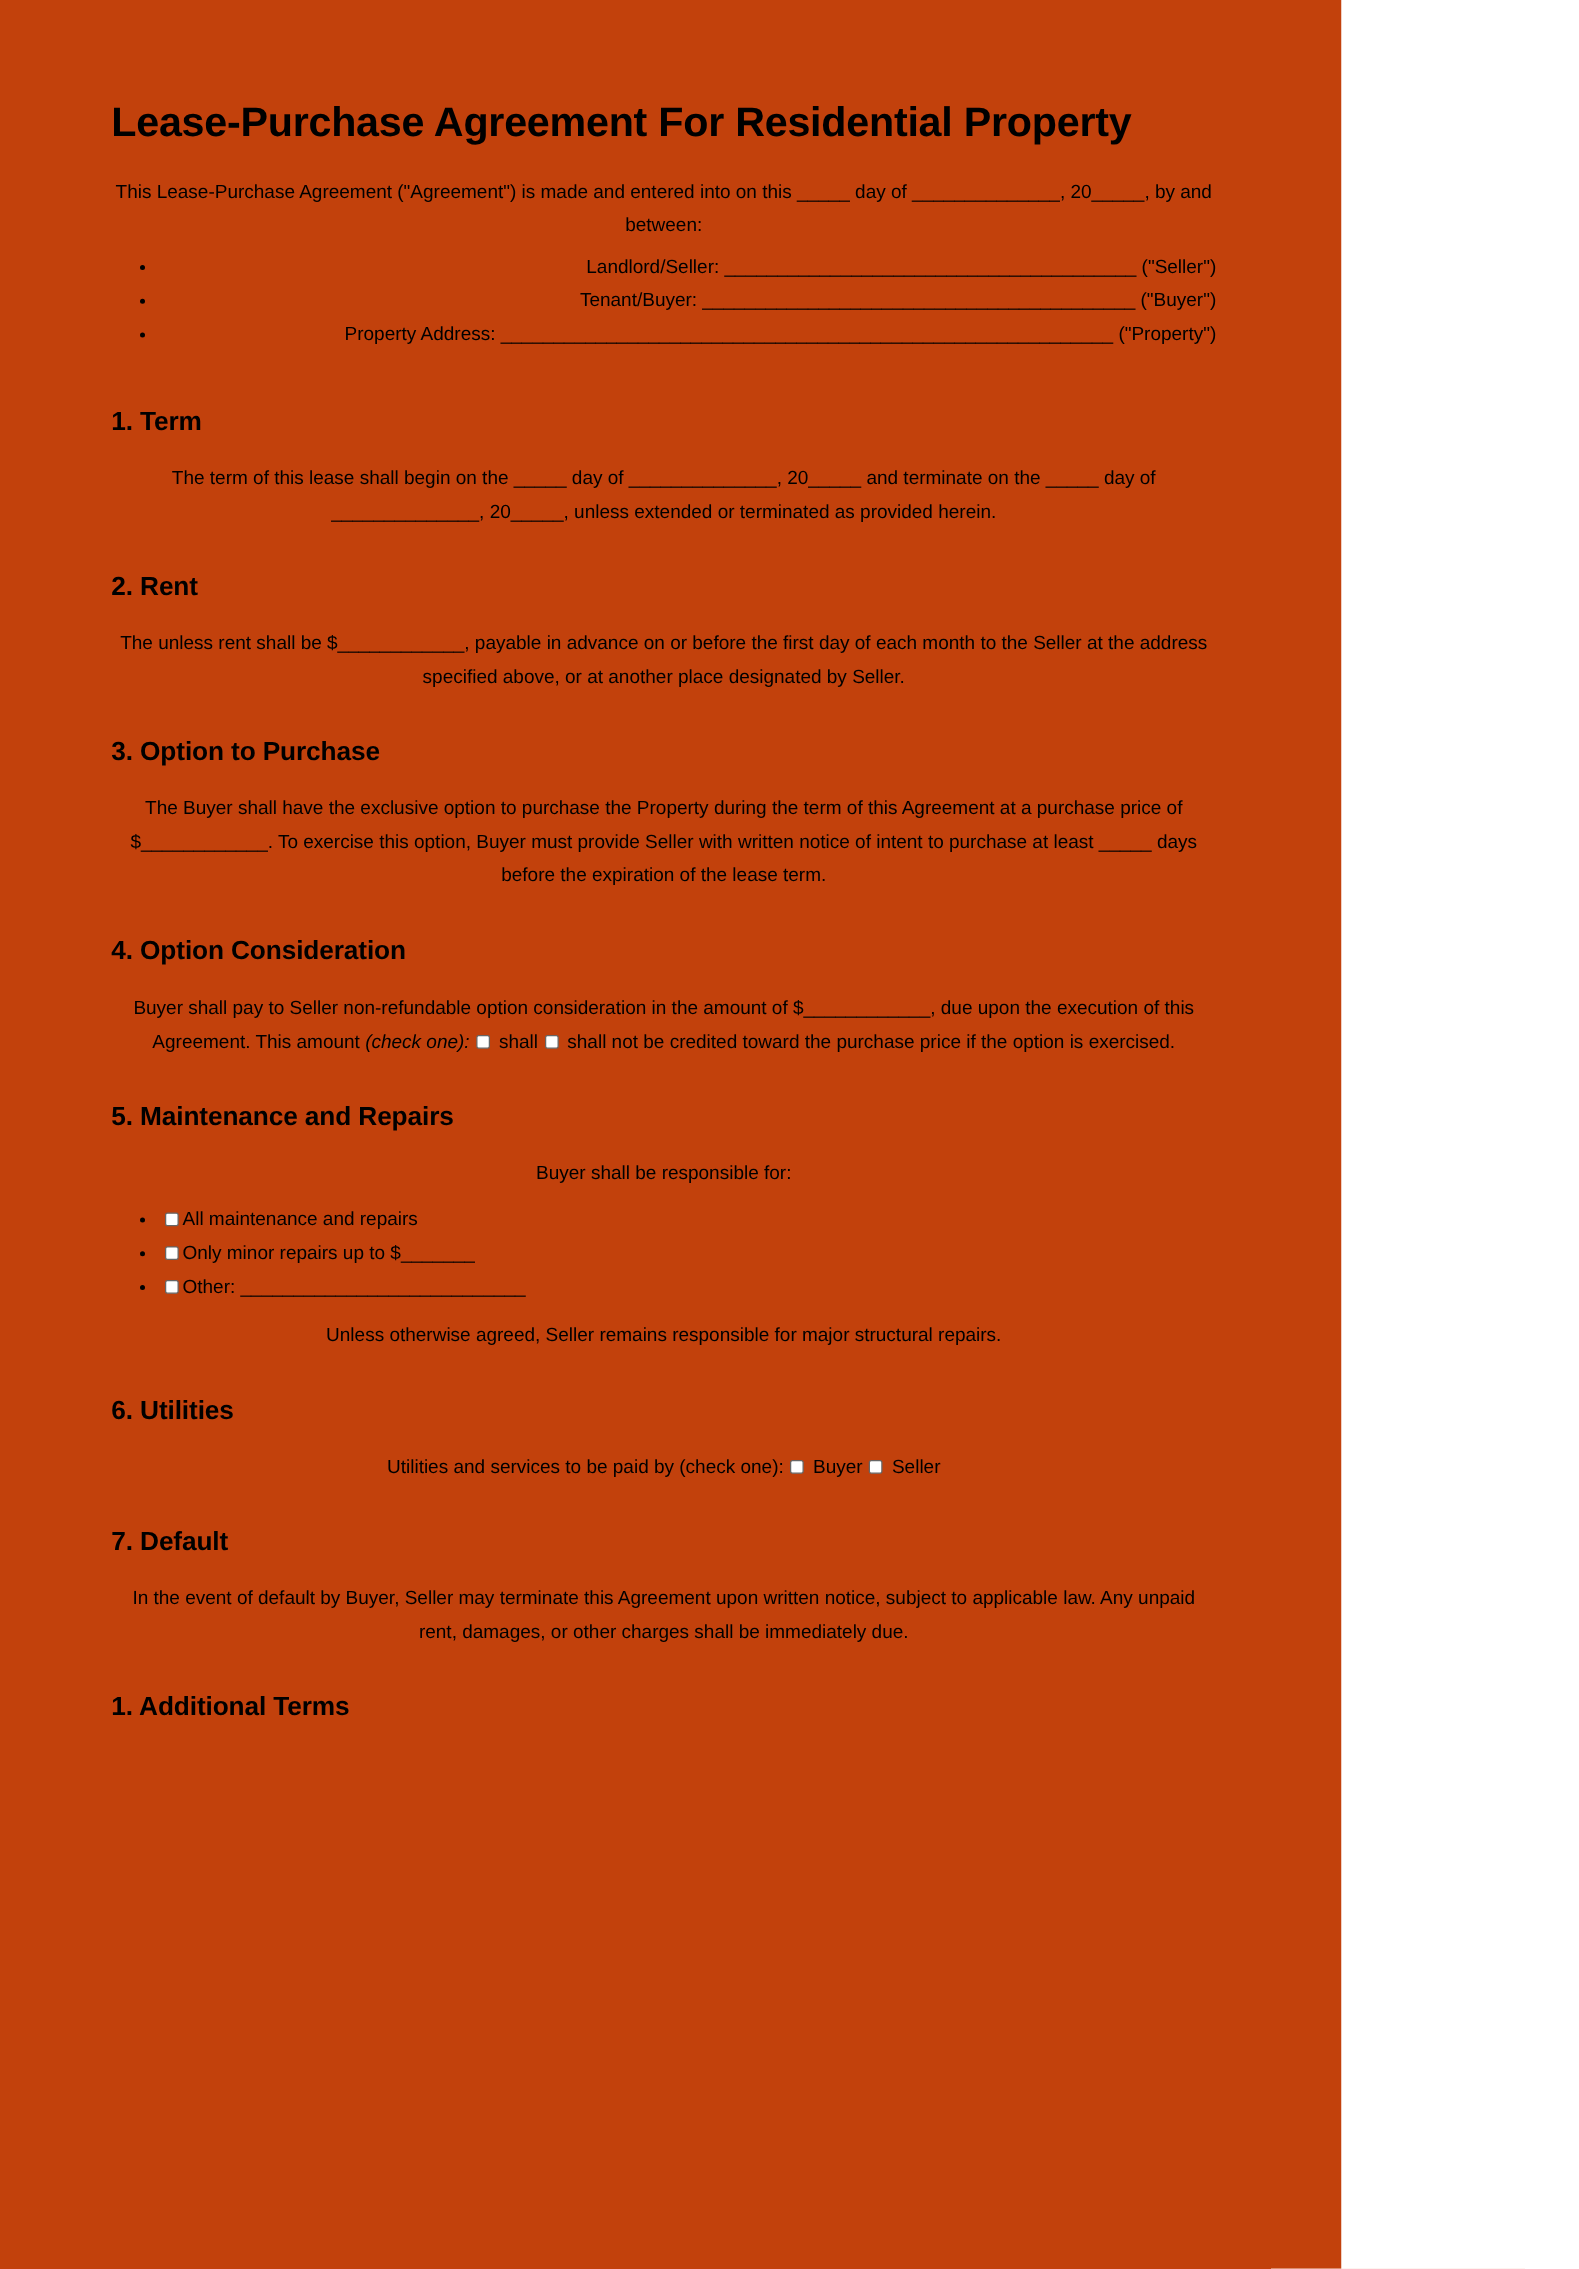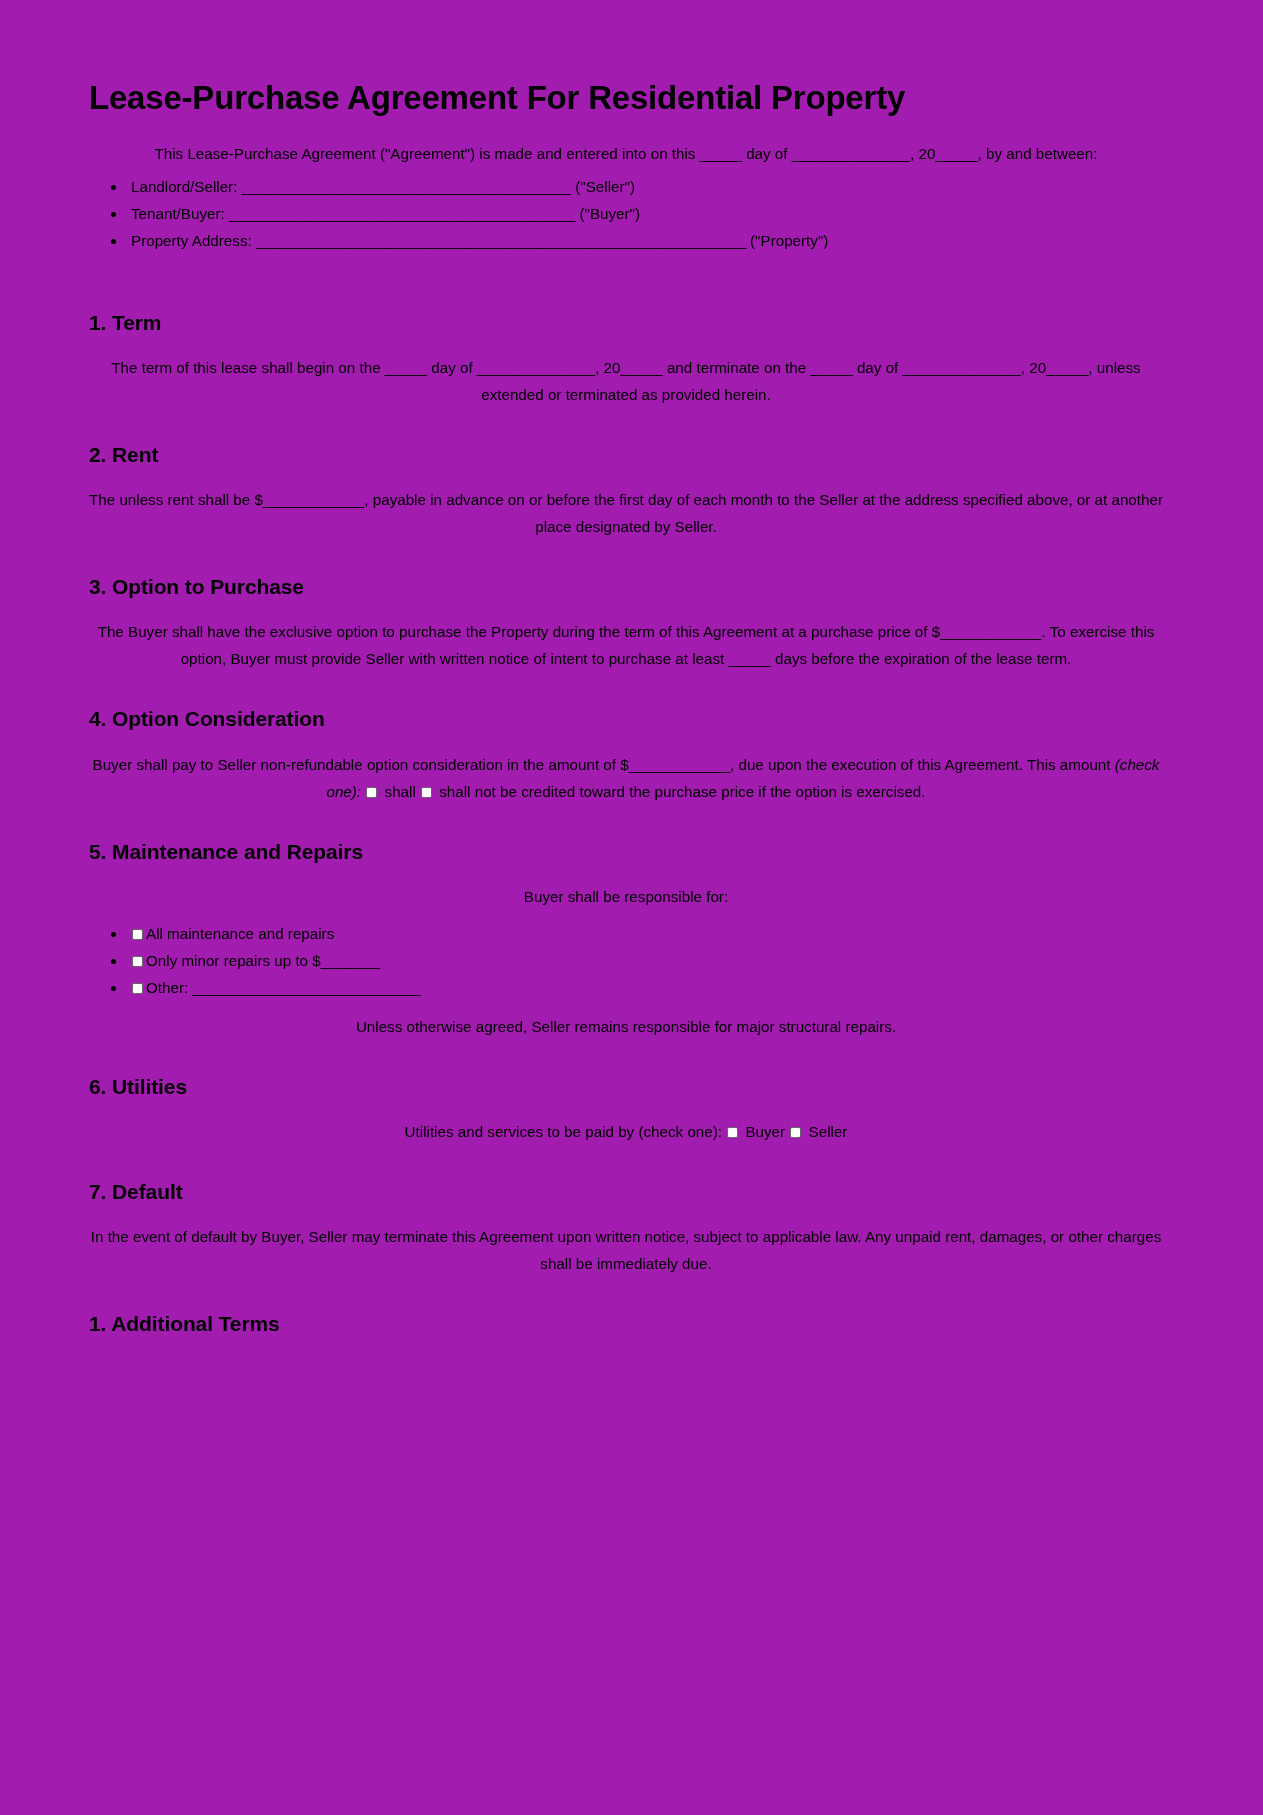--- a/index.html
+++ b/index.html
@@ -9,25 +9,25 @@
     background: #ffffff;
   }
   body {
     width: 1263px;
     min-height: 1815px;
     font-family: "Liberation Sans", sans-serif;
     color: #000000;
     -webkit-font-smoothing: antialiased;
   }
   .page {
-    width: 1263px;
+    width: 1073px;
     min-height: 1815px;
     box-sizing: border-box;
     padding: 58px 100px 40px 89px;
-    background: #a21caf;
+    background: #c2410c;
     position: relative;
   }
   .doc-title {
     font-size: 33px;
     font-weight: bold;
     letter-spacing: -0.2px;
     line-height: 1.2;
     margin: 20px 0 22px 0;
   }
   p.body-text {
@@ -37,20 +37,21 @@
     max-width: 1075px;
     text-align: center;
   }
   .intro-para {
     margin-bottom: 14px;
   }
   ul.party-list {
     margin: 0 0 12px 0;
     padding-left: 38px;
     list-style-type: disc;
+    text-align: right;
   }
   ul.party-list li {
     font-size: 15.2px;
     line-height: 27px;
     margin: 0;
     padding-left: 4px;
   }
   ul.check-list {
     margin: 10px 0 12px 0;
     padding-left: 38px;
@@ -63,21 +64,21 @@
     padding-left: 4px;
   }
   h2.section-heading {
     font-size: 21px;
     font-weight: bold;
     line-height: 1.25;
     margin: 34px 0 18px 0;
     letter-spacing: -0.1px;
   }
   h2.section-heading.first {
-    margin-top: 56px;
+    margin-top: 44px;
   }
   .blank {
     white-space: pre;
   }
   .chk {
     display: inline-block;
     width: 11px;
     height: 11px;
     border: 1px solid #666666;
     border-radius: 2px;

